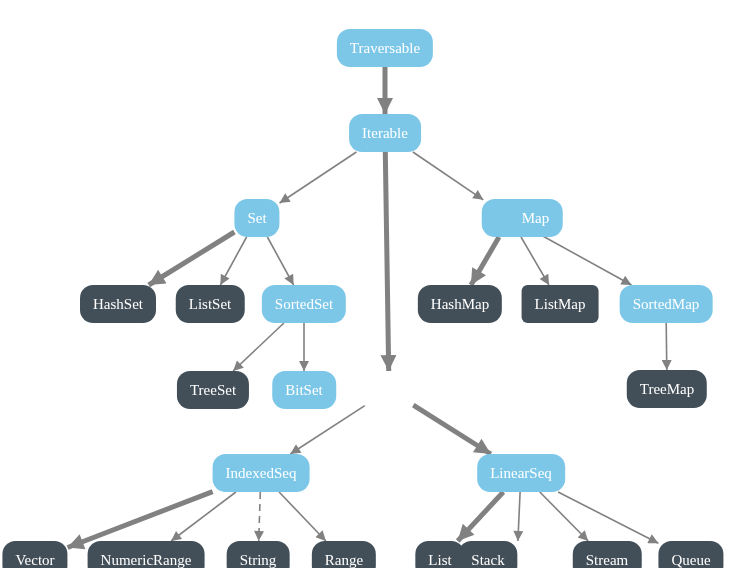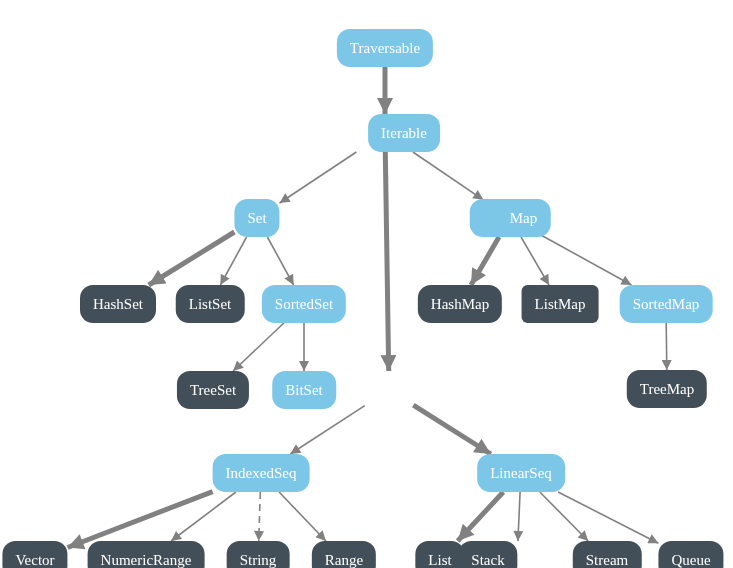--- a/index.html
+++ b/index.html
@@ -73,23 +73,23 @@
         <line x1="260.3" y1="472.0" x2="258.7" y2="521.0" stroke="#818181" stroke-width="1.6" stroke-dasharray="7,5" marker-end="url(#arrow-thin)"></line>
         <line x1="279.1" y1="472.0" x2="325.9" y2="521.0" stroke="#818181" stroke-width="1.6" marker-end="url(#arrow-thin)"></line>
         <line x1="503.3" y1="472.0" x2="457.7" y2="521.0" stroke="#818181" stroke-width="5" marker-end="url(#arrow-thick)"></line>
         <line x1="520.1" y1="472.0" x2="517.9" y2="521.0" stroke="#818181" stroke-width="1.6" marker-end="url(#arrow-thin)"></line>
         <line x1="539.8" y1="472.0" x2="588.2" y2="521.0" stroke="#818181" stroke-width="1.6" marker-end="url(#arrow-thin)"></line>
         <line x1="558.1" y1="472.0" x2="658.4" y2="523.3" stroke="#818181" stroke-width="1.6" marker-end="url(#arrow-thin)"></line>
       </g>
   </svg>
 
   <div class="node trait" style="left: 385px; top: 28px;">Traversable</div>
-  <div class="node trait" style="left: 404px; top: 113px;">Iterable</div>
+  <div class="node trait" style="left: 385px; top: 113px;">Iterable</div>
   <div class="node trait" style="left: 257px; top: 198px;">Set</div>
-  <div class="node trait" style="left: 510px; top: 198px; padding-left: 40px;">Map</div>
+  <div class="node trait" style="left: 522px; top: 198px; padding-left: 40px;">Map</div>
   <div class="node class" style="left: 118px; top: 284px;">HashSet</div>
   <div class="node class" style="left: 210px; top: 284px;">ListSet</div>
   <div class="node trait" style="left: 304px; top: 284px;">SortedSet</div>
   <div class="node class" style="left: 460px; top: 284px;">HashMap</div>
   <div class="node class" style="left: 560px; top: 284px; border-radius: 6px;">ListMap</div>
   <div class="node trait" style="left: 666px; top: 284px;">SortedMap</div>
   <div class="node class" style="left: 213px; top: 370px;">TreeSet</div>
   <div class="node trait" style="left: 304px; top: 370px;">BitSet</div>
   <div class="node class" style="left: 667px; top: 369px;">TreeMap</div>
   <div class="node trait" style="left: 261px; top: 453px;">IndexedSeq</div>

